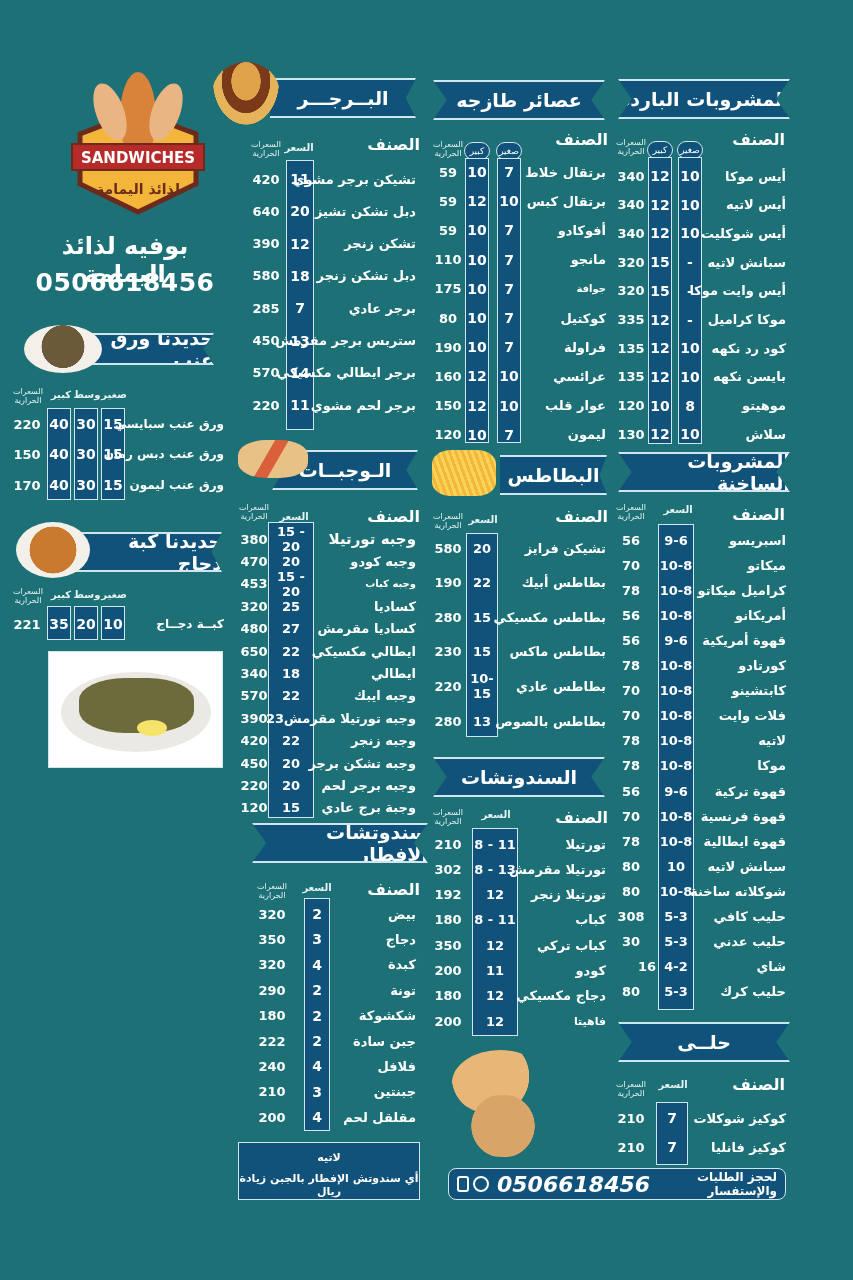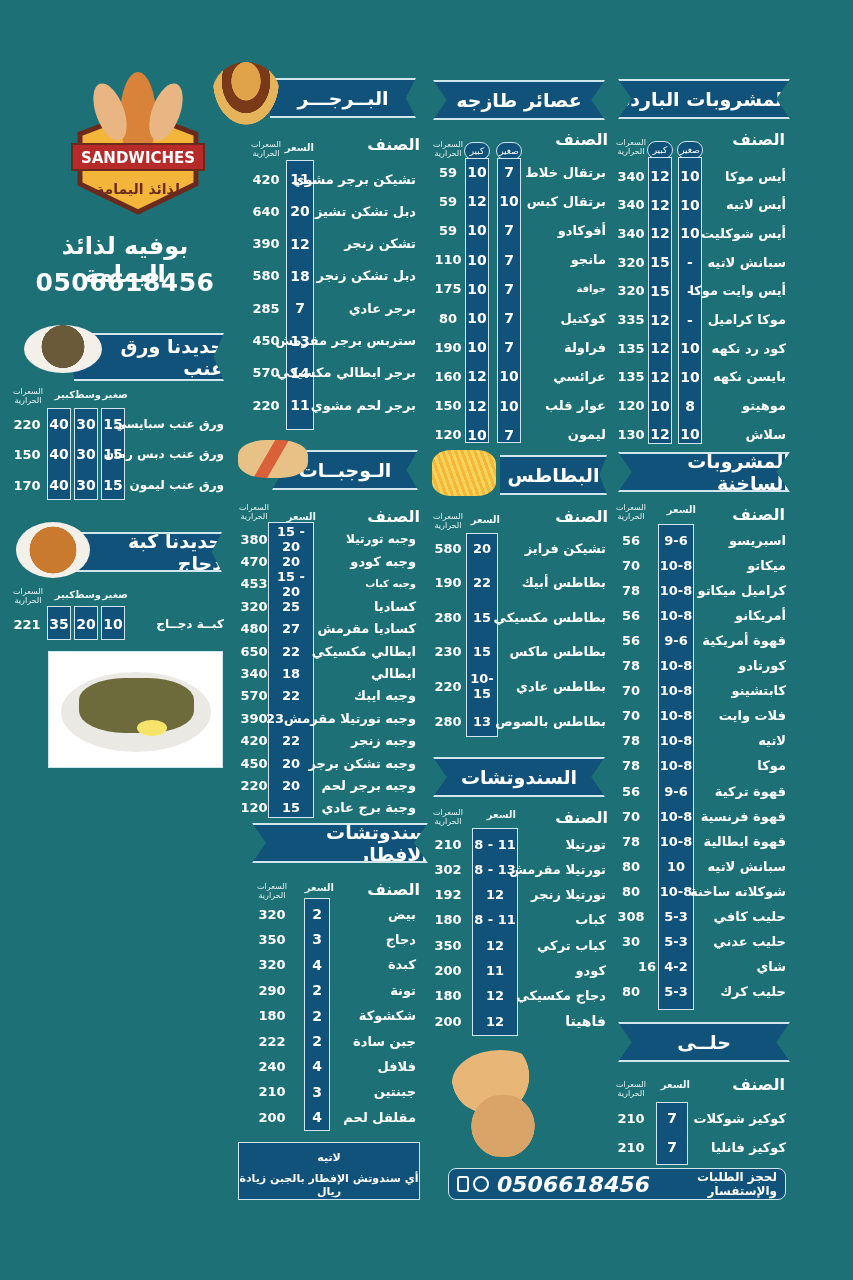--- a/index.html
+++ b/index.html
@@ -23,21 +23,21 @@
     direction: rtl;
   }
   .ribbon::before {
     content: ""; position: absolute; inset: 0;
     border-top: 2px solid #cfe6ee; border-bottom: 2px solid #cfe6ee;
     pointer-events: none;
   }
   .ribbon-left-img { clip-path: polygon(0 0, 100% 0, 93% 50%, 100% 100%, 0 100%); }
 
   .hdr { position: absolute; font-weight: bold; font-size: 16px; direction: rtl; }
-  .sub { position: absolute; font-size: 9px; line-height: 10px; text-align: right; color: #e8f3f5; }
+  .sub { position: absolute; font-size: 9px; line-height: 10px; text-align: center; color: #e8f3f5; }
   .cal { position: absolute; font-size: 8px; line-height: 9px; text-align: center; color: #e8f3f5; }
 
   .col-box {
     position: absolute;
     background: #10527a;
     border: 1px solid #cfe6ee;
   }
   .pill {
     position: absolute; height: 18px;
     border: 1px solid #cfe6ee; border-radius: 9px;
@@ -77,21 +77,21 @@
     <ellipse cx="42" cy="40" rx="14" ry="30" fill="#e9b583" transform="rotate(-20 42 40)"></ellipse>
     <ellipse cx="98" cy="40" rx="14" ry="30" fill="#e9b583" transform="rotate(20 98 40)"></ellipse>
     <rect x="4" y="72" width="132" height="26" fill="#b62a2a" stroke="#6b2a1c" stroke-width="2"></rect>
     <text x="70" y="91" text-anchor="middle" font-family="DejaVu Sans, sans-serif" font-weight="bold" font-size="15" fill="#ffffff">SANDWICHES</text>
     <text x="70" y="122" text-anchor="middle" font-family="DejaVu Sans, sans-serif" font-weight="bold" font-size="14" fill="#6b2a1c" direction="rtl">لذائذ اليمامة</text>
   </svg>
 </div>
 <div class="brand-title">بوفيه لذائذ اليمامة</div>
 <div class="brand-phone">0506618456</div>
 
-<div class="ribbon ribbon-left-img" style="left:74px; top:333px; width:150px; height:48px;">
+<div class="ribbon ribbon-left-img" style="left:64px; top:333px; width:150px; height:32px;">
   <span style="padding-left:18px;">جديدنا ورق عنب</span>
 </div>
 <div class="food-img" style="left:24px; top:325px; width:78px; height:48px; background:radial-gradient(circle at 50% 45%, #6b5a3a 0 45%, #f3efe9 46% 100%);"></div>
 
 <div class="sub" style="left:100px; top:390px; width:28px; font-size:10px; font-weight:bold;">صغير</div>
 <div class="sub" style="left:73px; top:390px; width:28px; font-size:10px; font-weight:bold;">وسط</div>
 <div class="sub" style="left:47px; top:390px; width:28px; font-size:10px; font-weight:bold;">كبير</div>
 <div class="cal" style="left:10px; top:387px; width:36px;"><span>السعرات</span><br><span>الحرارية</span></div>
 
 <div class="col-box" style="left:101px; top:408px; width:24px; height:92px;"></div>
@@ -202,21 +202,21 @@
 <div class="ribbon" style="left:272px; top:450px; width:146px; height:40px;">
   <span>الـوجبــات</span>
 </div>
 <div class="food-img" style="left:238px; top:440px; width:70px; height:38px; border-radius:40%; background:linear-gradient(120deg, #e7c185 0 40%, #d9603a 41% 55%, #e7c185 56% 100%);"></div>
 <div class="hdr" style="right:433px; top:507px;">الصنف</div>
 <div class="sub" style="left:272px; top:512px; width:44px; font-size:10px; font-weight:bold;">السعر</div>
 <div class="cal" style="left:236px; top:503px; width:36px;"><span>السعرات</span><br><span>الحرارية</span></div>
 <div class="col-box" style="left:268px; top:522px; width:46px; height:296px;"></div>
 <div id="meals-rows">
     <div class="row" style="left: 236px; top: 527px; width: 180px;">
-      <span class="name" style="font-size:12px">وجبه تورتيلا</span>
+      <span class="name" style="font-size:15px">وجبه تورتيلا</span>
       <span class="v" style="left:32px;width:46px;font-size:13px">15 - 20</span>
       <span class="c" style="left:0px;width:36px">380</span>
     </div>
     <div class="row" style="left: 236px; top: 549.4px; width: 180px;">
       <span class="name" style="font-size:13px">وجبه كودو</span>
       <span class="v" style="left:32px;width:46px;font-size:13px">20</span>
       <span class="c" style="left:0px;width:36px">470</span>
     </div>
     <div class="row" style="left: 236px; top: 571.8px; width: 180px;">
       <span class="name" style="font-size:10px">وجبه كباب</span>
@@ -485,21 +485,21 @@
       <span class="name" style="font-size:13px">كودو</span>
       <span class="v" style="left:40px;width:46px;font-size:13px">11</span>
       <span class="c" style="left:0px;width:32px">200</span>
     </div>
     <div class="row" style="left: 432px; top: 983.8px; width: 174px;">
       <span class="name" style="font-size:13px">دجاج مكسيكي</span>
       <span class="v" style="left:40px;width:46px;font-size:13px">12</span>
       <span class="c" style="left:0px;width:32px">180</span>
     </div>
     <div class="row" style="left: 432px; top: 1009.1px; width: 174px;">
-      <span class="name" style="font-size:14px">فاهيتا</span>
+      <span class="name" style="font-size:11px">فاهيتا</span>
       <span class="v" style="left:40px;width:46px;font-size:13px">12</span>
       <span class="c" style="left:0px;width:32px">200</span>
     </div>
   </div>
 
 <div class="food-img" style="left:452px; top:1050px; width:96px; height:66px; background:radial-gradient(circle at 40% 40%, #e8b778 0 55%, transparent 56%);"></div>
 <div class="food-img" style="left:455px; top:1095px; width:96px; height:62px; background:radial-gradient(circle at 50% 50%, #d9a467 0 55%, transparent 56%);"></div>
 
 <div class="ribbon" style="left:618px; top:79px; width:172px; height:40px;">
   <span>المشروبات الباردة</span>

